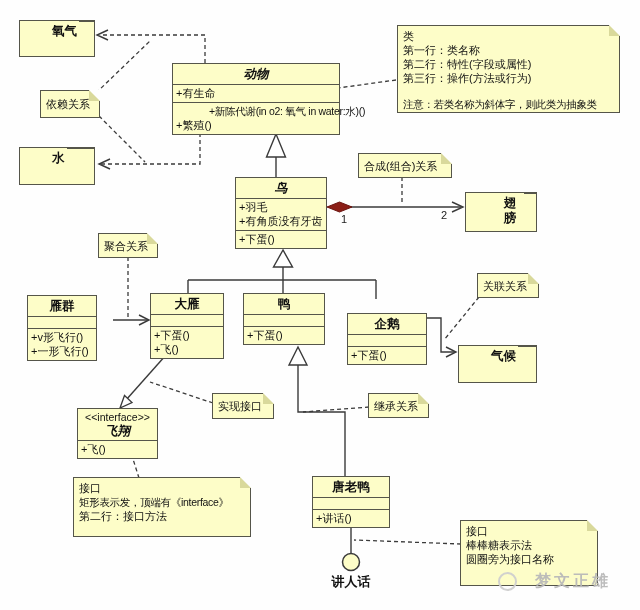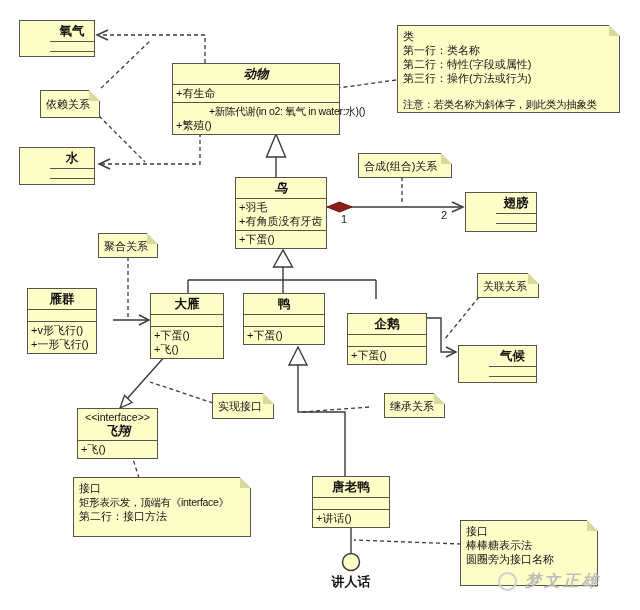--- a/index.html
+++ b/index.html
@@ -1,40 +1,40 @@
 <!DOCTYPE html>
 <html><head>
 <meta charset="utf-8">
 <style>
   html,body{margin:0;padding:0;background:#fff;}
   #stage{position:relative;width:640px;height:610px;background:#fefefe;overflow:hidden;
          font-family:"Liberation Sans","DejaVu Sans",sans-serif;color:#111;}
   #wires{position:absolute;left:0;top:0;z-index:0;}
   .cls{position:absolute;z-index:2;background:#FDFDC8;border:1.5px solid #55554a;box-sizing:border-box;}
-  .cls.fixed{display:flex;flex-direction:column;padding-left:30px;}
+  .cls.fixed{display:flex;flex-direction:row;padding-left:30px;}
   .cls-title{text-align:center;font-weight:bold;font-size:12.5px;padding:3px 2px 2px;line-height:15px;}
   .abs{font-style:italic;}
   .cls-sec{border-top:1.5px solid #55554a;min-height:8px;padding:1px 3px 2px;}
   .cls.fixed .cls-sec{flex:1;min-height:6px;}
   .member{font-size:11px;line-height:14px;white-space:nowrap;}
   .member.tight{font-size:10.5px;letter-spacing:-0.3px;margin-left:33px;}
   .stereo{text-align:center;font-size:10.5px;line-height:13px;}
   .iface-name{text-align:center;font-weight:bold;font-style:italic;font-size:12.5px;line-height:15px;}
   .note{position:absolute;z-index:2;background:#FDFDC8;border:1.3px solid #55554a;box-sizing:border-box;
         font-size:11px;line-height:14px;padding:3px 5px;}
   .note .ear{position:absolute;top:-1.3px;right:-1.3px;width:0;height:0;border-style:solid;
         border-width:0 11px 11px 0;border-color:#fefefe #fefefe #d9d99b transparent;}
   .note-line{white-space:nowrap;}
   .note-line.small{font-size:10.5px;letter-spacing:-0.3px;}
   .note-line.gap{margin-top:12px;}
   .note.center{display:flex;align-items:center;}
   .lbl{position:absolute;z-index:3;font-size:11px;color:#222;}
   .lolli-label{position:absolute;z-index:3;font-weight:bold;font-size:13px;width:60px;text-align:center;}
-  .watermark{position:absolute;z-index:3;display:flex;align-items:center;gap:8px;
-        color:#b9b9b9;font-weight:bold;font-size:16px;letter-spacing:3px;font-style:italic;opacity:.95;}
+  .watermark{position:absolute;z-index:3;display:flex;align-items:center;gap:18px;
+        color:#b9b9b9;font-weight:bold;font-size:16px;letter-spacing:3px;opacity:.95;}
   .wm-circle{width:15px;height:15px;border:2px solid #cfcfcf;border-radius:50%;}
 </style>
 </head>
 <body>
 
 <div id="stage">
 
   <svg id="wires" width="640" height="610" viewBox="0 0 640 610">
     <g stroke="#3a3a3a" stroke-width="1.3" fill="none" stroke-dasharray="4 3">
       <path d="M205,70 L205,35 L100,35"></path>
@@ -110,21 +110,21 @@
       <div class="member">+下蛋()</div>
     </div>
   </div>
 
   <div class="cls fixed" style="left:465px;top:192px;width:72px;height:40px;">
     <div class="cls-title">翅膀</div>
     <div class="cls-sec"></div>
     <div class="cls-sec"></div>
   </div>
 
-  <div class="cls" style="left:27px;top:288px;width:70px;">
+  <div class="cls" style="left:27px;top:295px;width:70px;">
     <div class="cls-title">雁群</div>
     <div class="cls-sec"></div>
     <div class="cls-sec">
       <div class="member">+v形飞行()</div>
       <div class="member">+一形飞行()</div>
     </div>
   </div>
 
   <div class="cls" style="left:150px;top:293px;width:74px;">
     <div class="cls-title">大雁</div>
@@ -202,21 +202,21 @@
   <div class="note center" style="left:477px;top:273px;width:62px;height:25px;">
     <div class="ear"></div>
     <div class="note-line">关联关系</div>
   </div>
 
   <div class="note center" style="left:212px;top:393px;width:62px;height:26px;">
     <div class="ear"></div>
     <div class="note-line">实现接口</div>
   </div>
 
-  <div class="note center" style="left:368px;top:393px;width:61px;height:25px;margin-left:16px;">
+  <div class="note center" style="left:368px;top:393px;width:61px;height:25px;">
     <div class="ear"></div>
     <div class="note-line">继承关系</div>
   </div>
 
   <div class="note" style="left:73px;top:477px;width:178px;height:60px;">
     <div class="ear"></div>
     <div class="note-line">接口</div>
     <div class="note-line small">矩形表示发，顶端有《interface》</div>
     <div class="note-line">第二行：接口方法</div>
   </div>

